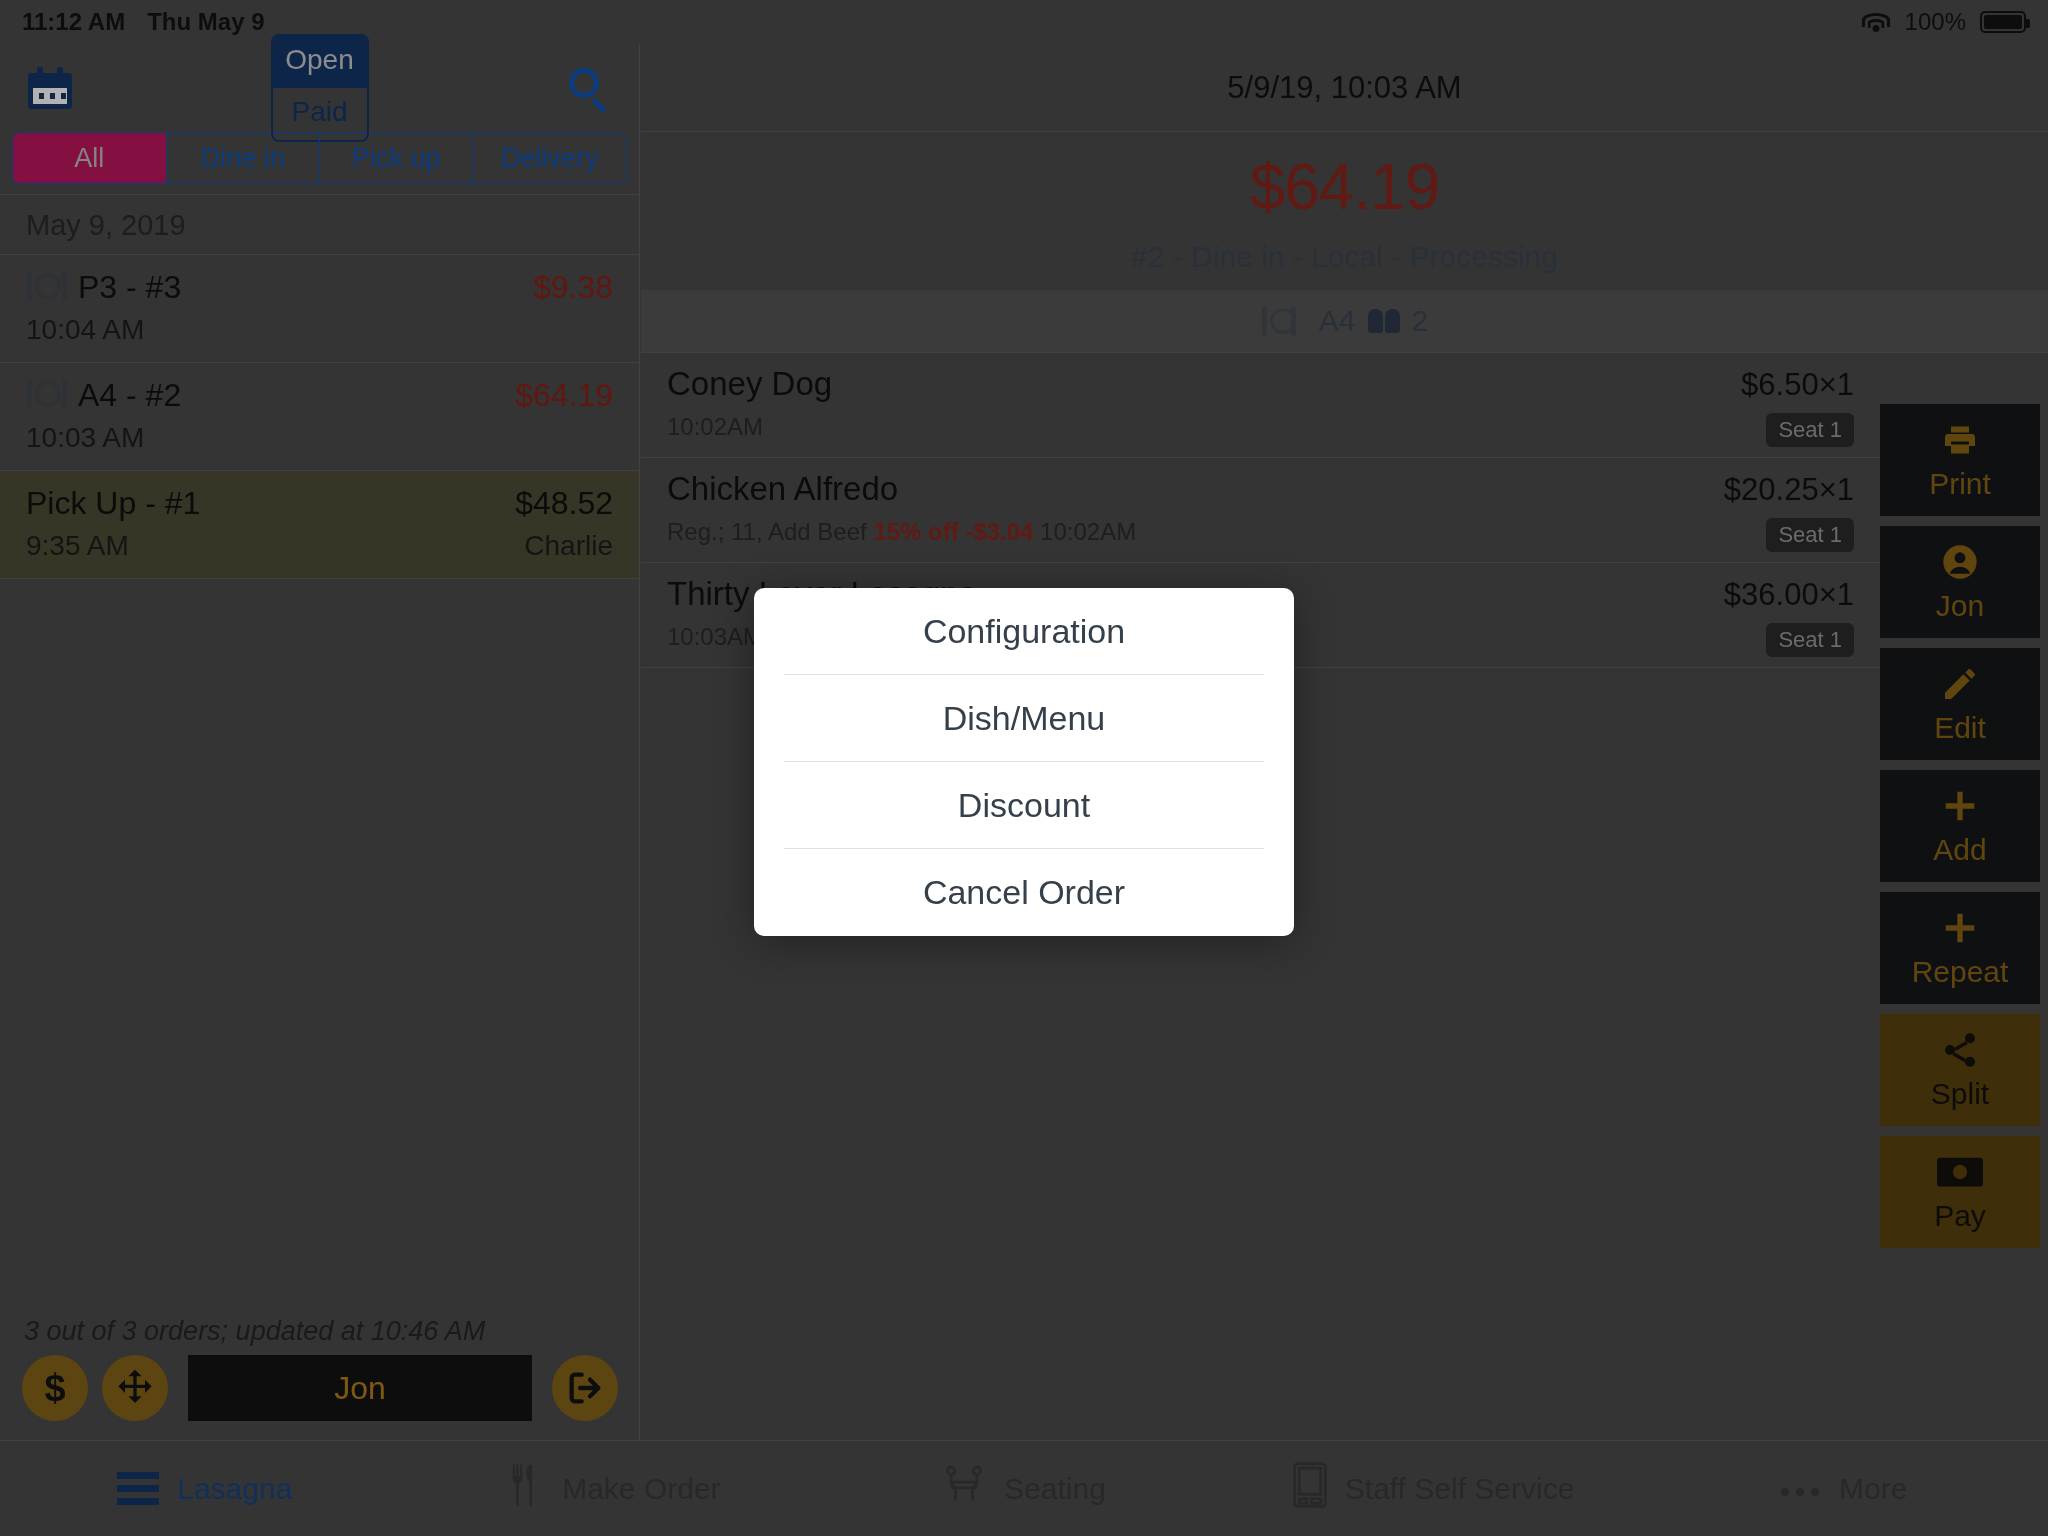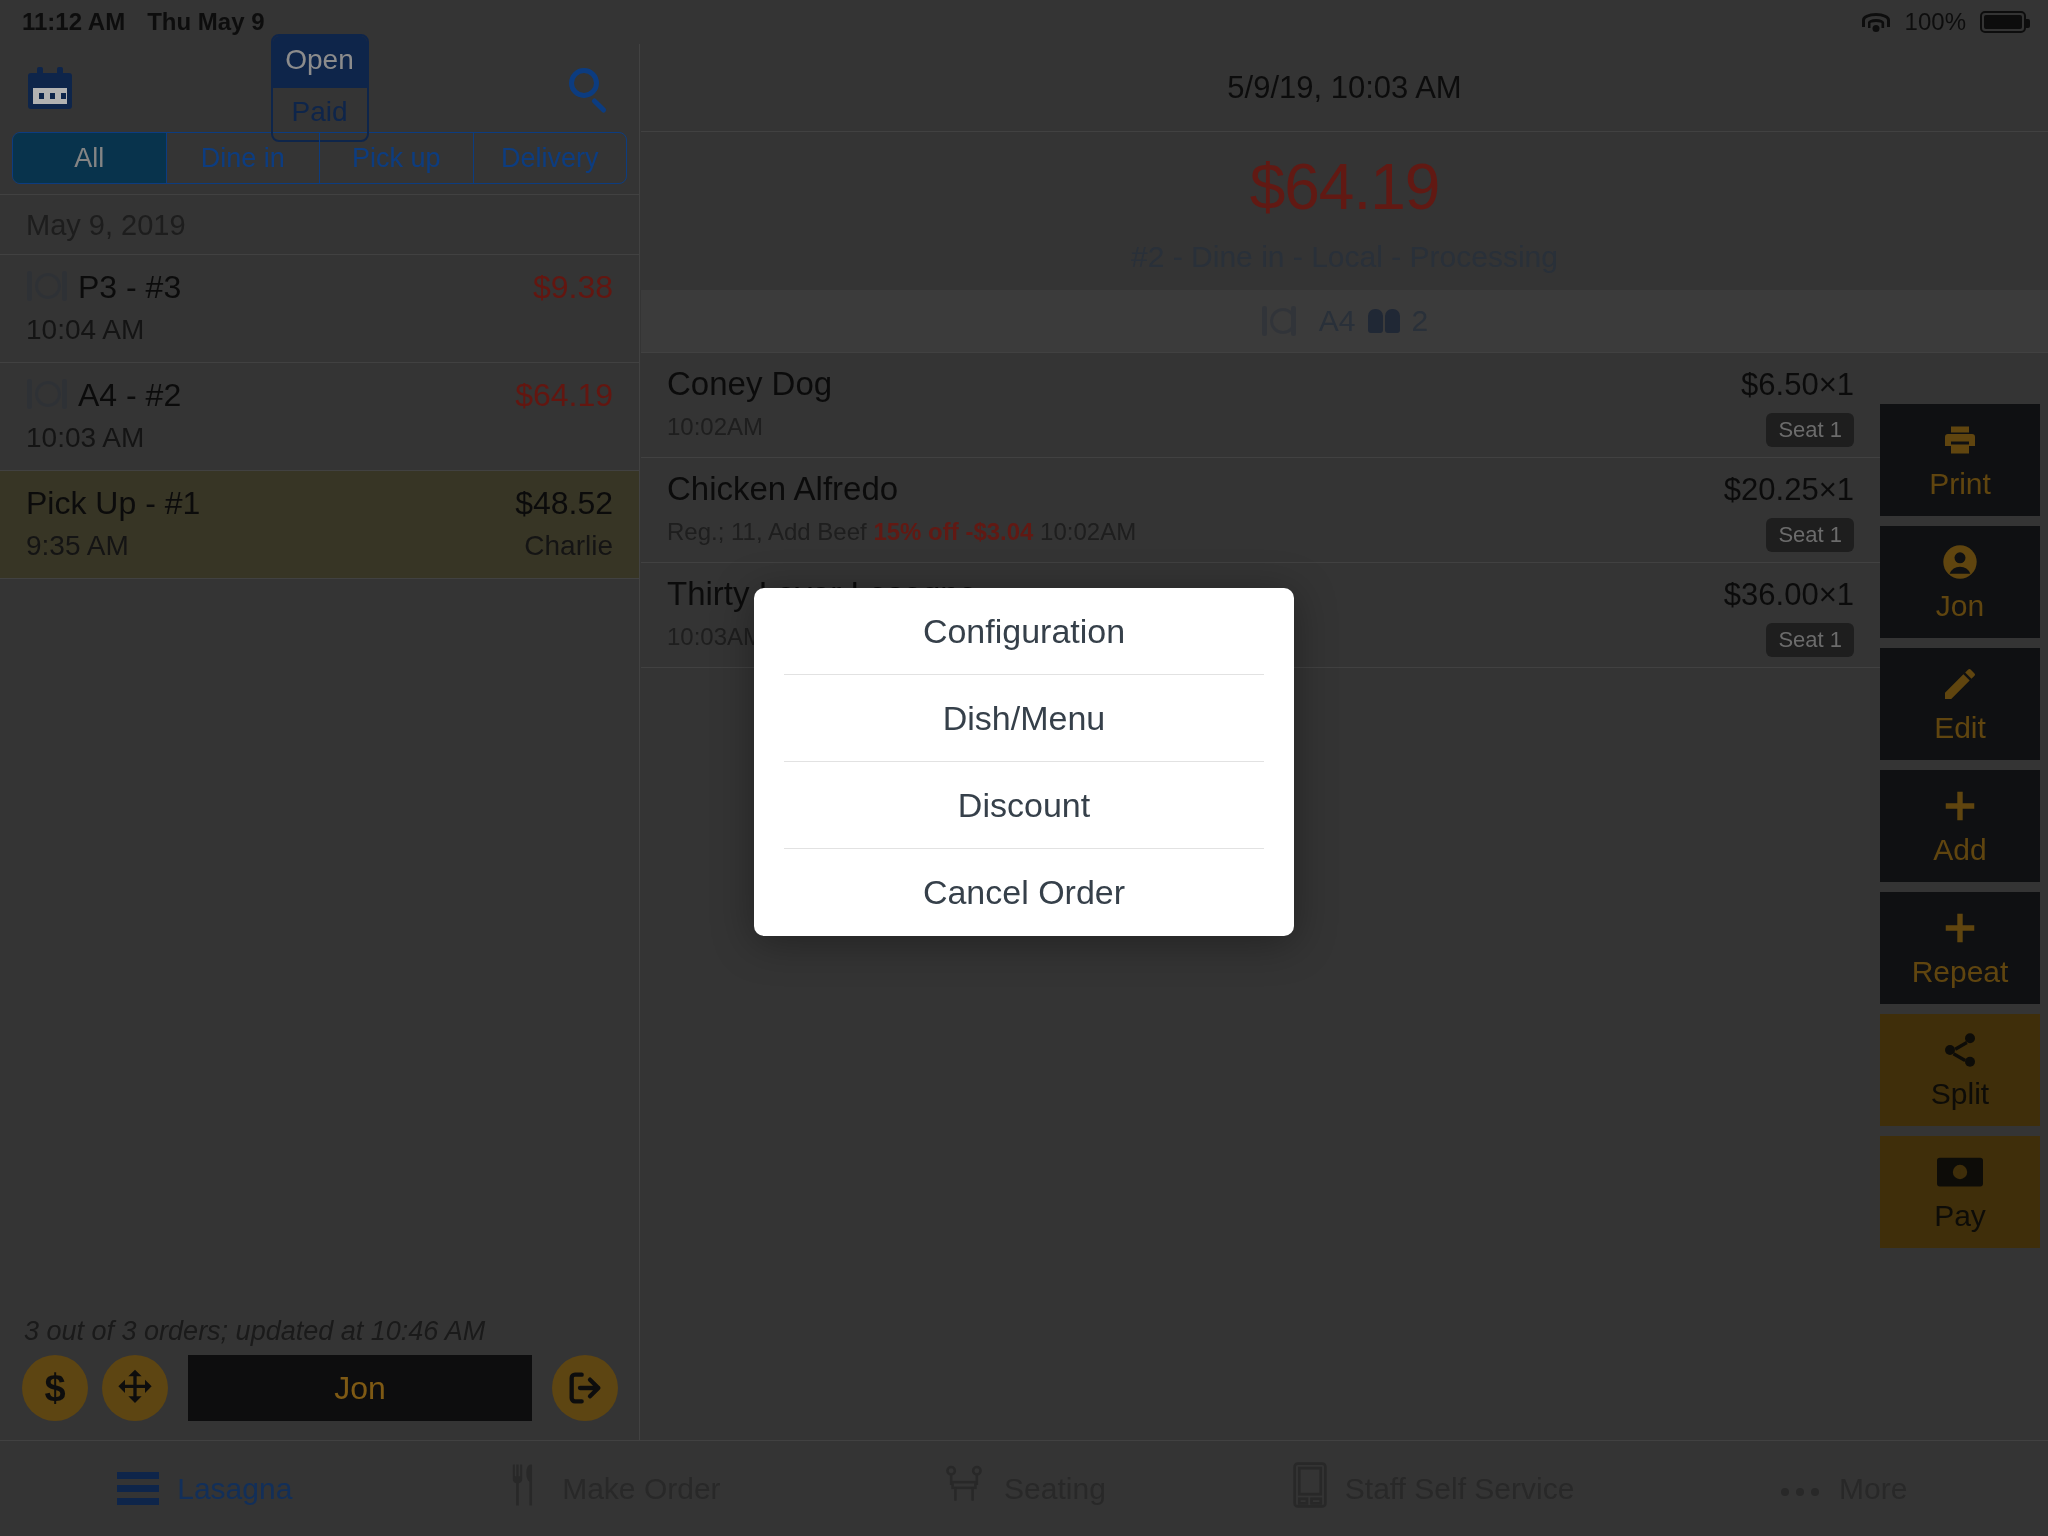--- a/index.html
+++ b/index.html
@@ -53,21 +53,21 @@
   .search-icon .ring { position:absolute; top:2px; left:2px; width:30px; height:30px;
       border:5px solid #1257b8; border-radius:50%; }
   .search-icon .hdl { position:absolute; bottom:2px; right:3px; width:18px; height:5px;
       background:#1257b8; transform:rotate(45deg); border-radius:3px; }
 
   .seg-type { display:flex; height:52px; margin:0 12px 10px 12px; border-radius:8px; overflow:hidden;
       border:1px solid #1257b8; }
   .seg-type div { flex:1; text-align:center; line-height:50px; font-size:27px; color:#1257b8;
       border-right:1px solid #1257b8; }
   .seg-type div:last-child { border-right:none; }
-  .seg-type div.active { background:#0c4a6e; color:#bdbdbd; }
+  .seg-type div.active { background:#be185d; color:#bdbdbd; }
 
   .date-head { padding:14px 26px 12px; font-size:29px; color:#2a2a2a; border-top:1px solid #5d5d5d;
       border-bottom:1px solid #5d5d5d; }
   .order-row { padding:14px 26px 16px; border-bottom:1px solid #5d5d5d; position:relative; }
   .order-row.selected { background:#504c36; }
   .or-line1 { display:flex; align-items:center; font-size:32px; color:#111; }
   .or-line2 { display:flex; align-items:center; font-size:28px; color:#1d1d1d; margin-top:8px; }
   .or-price { margin-left:auto; font-size:32px; color:#8e2018; }
   .order-row.selected .or-price { color:#111; }
   .or-sub { margin-left:auto; font-size:28px; color:#1d1d1d; }

